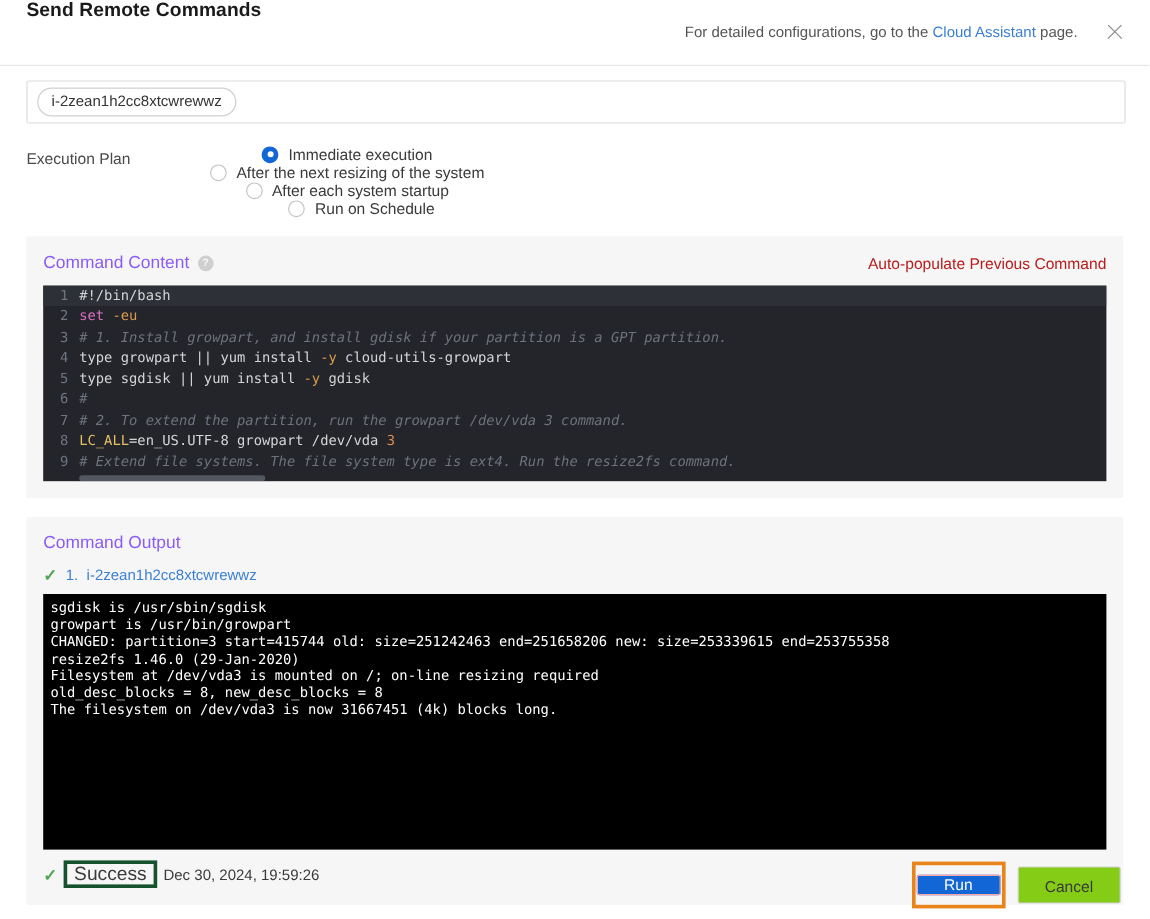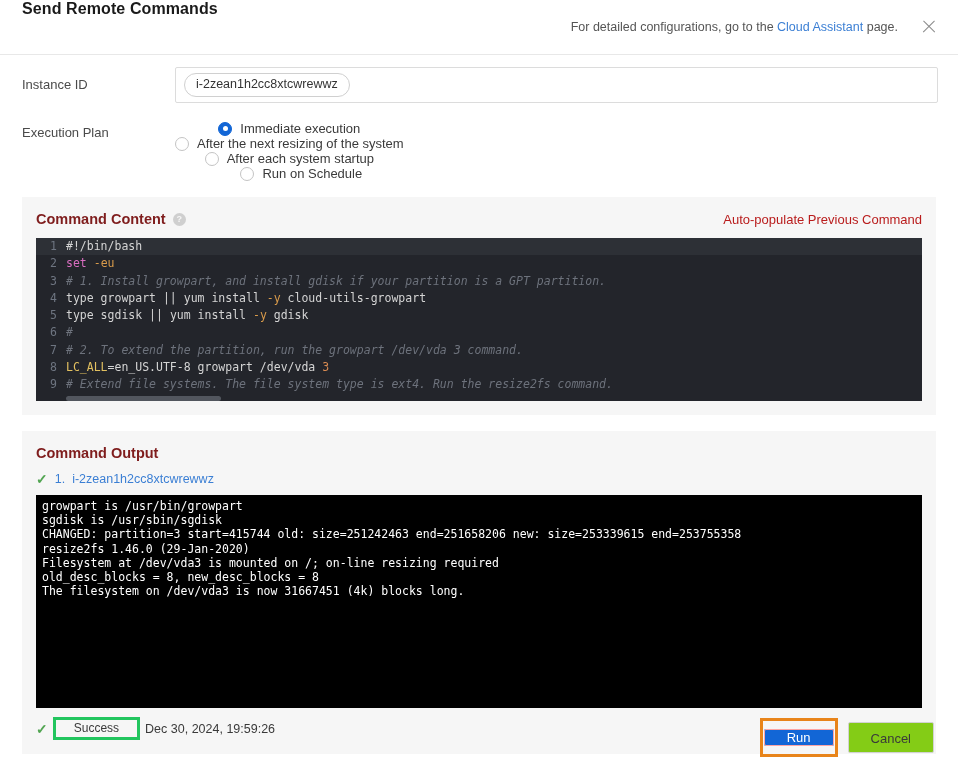--- a/index.html
+++ b/index.html
@@ -157,22 +157,21 @@
     padding: 14px 14px 14px 14px;
     box-sizing: border-box;
   }
   .panel-head {
     display: flex;
     align-items: center;
     margin-bottom: 11px;
   }
   .panel-title {
     font-size: 14.5px;
-    color: #7f1d1d;
-    font-weight: bold;
+    color: #8b5cf6;
   }
   .help-icon {
     width: 13px;
     height: 13px;
     border-radius: 50%;
     background: #cfcfcf;
     color: #f6f6f6;
     font-size: 9px;
     line-height: 13px;
     text-align: center;
@@ -266,24 +265,24 @@
   }
   .term-line { white-space: pre; }
 
   .status-row {
     display: flex;
     align-items: center;
     margin-top: 9px;
     gap: 5px;
   }
   .status-badge {
-    font-size: 12px;
+    font-size: 16px;
     color: #3a3a3a;
-    border: 3px solid #22c55e;
-    padding: 0px 18px;
+    border: 3px solid #14532d;
+    padding: 0px 6px;
     line-height: 17px;
   }
   .status-time {
     font-size: 12.5px;
     color: #3a3a3a;
   }
 
   
   .footer {
     position: absolute;
@@ -333,21 +332,20 @@
 <div class="dialog-header">
   <div class="dialog-title">Send Remote Commands</div>
   <div class="header-right">
     <div class="header-note"><span>For detailed configurations, go to the </span><a href="#">Cloud Assistant</a><span> page.</span></div>
     <div class="close-icon"></div>
   </div>
 </div>
 
 <div class="form-area">
   <div class="form-row">
-    <div class="form-label">Instance ID</div>
     <div class="instance-input">
       <span class="tag-chip">i-2zean1h2cc8xtcwrewwz</span>
     </div>
   </div>
 
   <div class="form-row">
     <div class="form-label">Execution Plan</div>
     <div class="radio-row">
       <label class="radio-opt checked">
         <span class="radio-mark"></span>
@@ -392,22 +390,22 @@
 <div class="panel" style="margin-top:16px;">
   <div class="panel-head">
     <span class="panel-title">Command Output</span>
   </div>
   <div class="output-inst">
     <span class="check-icon">✓</span>
     <span class="inst-index">1.</span>
     <a class="inst-link" href="#">i-2zean1h2cc8xtcwrewwz</a>
   </div>
   <div class="terminal" id="terminal">
+      <div class="term-line">sgdisk is /usr/sbin/sgdisk</div>
       <div class="term-line">growpart is /usr/bin/growpart</div>
-      <div class="term-line">sgdisk is /usr/sbin/sgdisk</div>
       <div class="term-line">CHANGED: partition=3 start=415744 old: size=251242463 end=251658206 new: size=253339615 end=253755358</div>
       <div class="term-line">resize2fs 1.46.0 (29-Jan-2020)</div>
       <div class="term-line">Filesystem at /dev/vda3 is mounted on /; on-line resizing required</div>
       <div class="term-line">old_desc_blocks = 8, new_desc_blocks = 8</div>
       <div class="term-line">The filesystem on /dev/vda3 is now 31667451 (4k) blocks long.</div>
     </div>
   <div class="status-row">
     <span class="check-icon">✓</span>
     <span class="status-badge">Success</span>
     <span class="status-time">Dec 30, 2024, 19:59:26</span>

